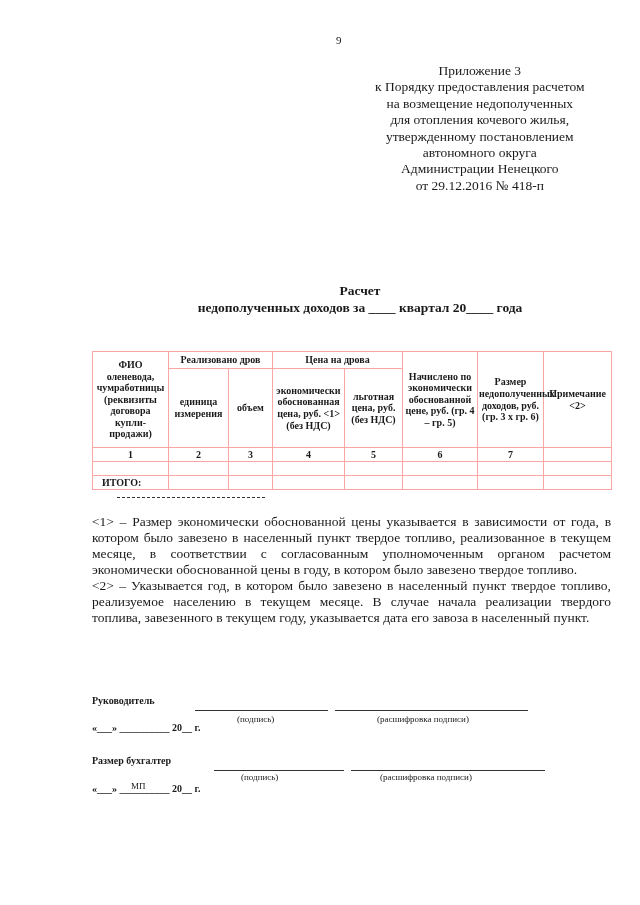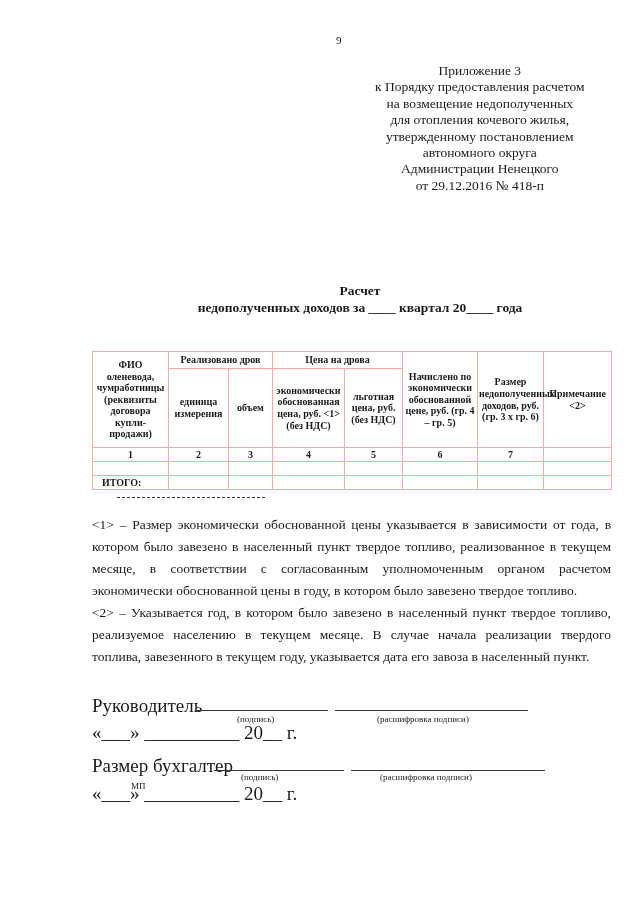--- a/index.html
+++ b/index.html
@@ -8,23 +8,23 @@
   .abs { position:absolute; }
   .page-num { left:336px; top:34px; font-size:11px; }
   .appendix { left:375px; top:63px; font-size:13.5px; line-height:16.4px;text-align:center; }
   .appendix div { white-space:nowrap; }
   .title { left:0; width:720px; top:282px; text-align:center; font-weight:bold; font-size:13.5px; line-height:17px; }
   .title div { white-space:nowrap; }
   table.calc { position:absolute; left:92px; top:351px; width:519px; border-collapse:collapse; table-layout:fixed; font-size:10px; line-height:11.6px; }
   table.calc td { border:1px solid #fca5a5; text-align:center; vertical-align:middle; padding:0 1px;font-weight:bold; }
   table.calc td.left { text-align:left; padding-left:9px; }
   .footnote-sep { left:117px; top:497px; width:148px; border-top:1px dashed #333; }
-  .notes { left:92px; top:514px; width:519px; font-size:13.5px; line-height:22px; text-align:justify; }
+  .notes { left:92px; top:514px; width:519px; font-size:13.5px; line-height:16px; text-align:justify; }
   .notes p { margin:0; }
-  .sig-label { font-size:19px; white-space:nowrap; }
+  .sig-label { font-size:10px; white-space:nowrap;font-weight:bold; }
   .line { border-bottom:1px solid #333; height:1px; }
   .small { font-size:9px; white-space:nowrap; }
 </style>
 </head>
 <body>
 
 <div class="abs page-num">9</div>
 
 <div class="abs appendix">
   <div>Приложение 3</div>

